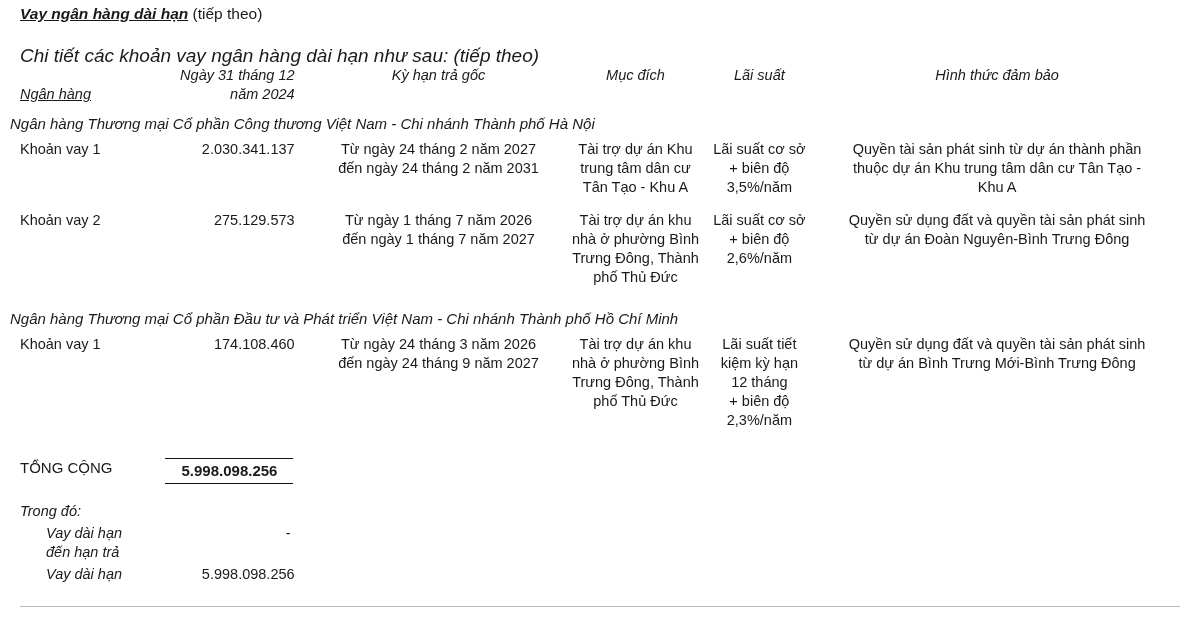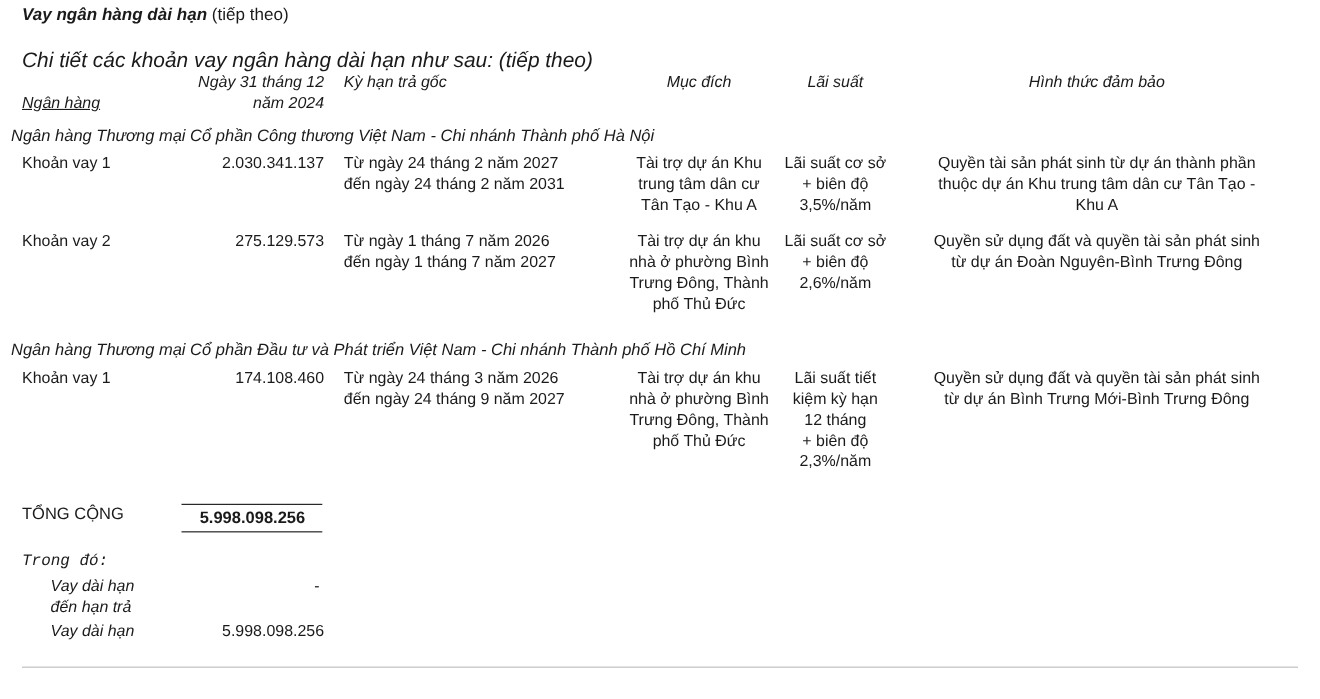--- a/index.html
+++ b/index.html
@@ -28,20 +28,21 @@
     position: absolute;
     left: 20px;
     top: 4px;
     font-size: 15.5px;
     line-height: 20px;
     white-space: nowrap;
   }
   .doc-heading .h-main {
     font-style: italic;
     font-weight: bold;
+    text-decoration: underline;
   }
   .doc-heading .h-cont {
     font-style: normal;
     font-weight: normal;
   }
   .doc-sub {
     position: absolute;
     left: 20px;
     top: 46px;
     font-size: 19px;
@@ -62,21 +63,21 @@
   }
   table.fin td, table.fin th {
     padding: 0;
     vertical-align: top;
     font-weight: normal;
   }
 
   
   .c-bank   { width: 152px; padding-left: 10px !important; box-sizing: border-box; }
   .c-amount { width: 146px; text-align: right; padding-right: 18px !important; box-sizing: border-box; }
-  .c-term   { width: 248px; box-sizing: border-box; }
+  .c-term   { width: 248px; text-align: center; box-sizing: border-box; }
   .c-purp   { width: 140px; text-align: center; box-sizing: border-box; }
   .c-rate   { width: 104px; text-align: center; box-sizing: border-box; }
   .c-sec    { width: 372px; text-align: center; padding-right: 8px !important; box-sizing: border-box; }
 
   
   .hdr td {
     font-style: italic;
     font-size: 14.5px;
     line-height: 19px;
     vertical-align: bottom;
@@ -130,21 +131,20 @@
     min-width: 128px;
     text-align: center;
     font-weight: bold;
   }
 
   
   .foot-label td {
     font-style: italic;
     font-size: 14.5px;
     padding-top: 14px !important;
-    font-family: Liberation Mono, monospace;
   }
   .foot-row td {
     font-style: italic;
     font-size: 14.5px;
     padding-top: 3px !important;
   }
   .foot-row .c-bank {
     padding-left: 36px !important;
     white-space: nowrap;
   }

